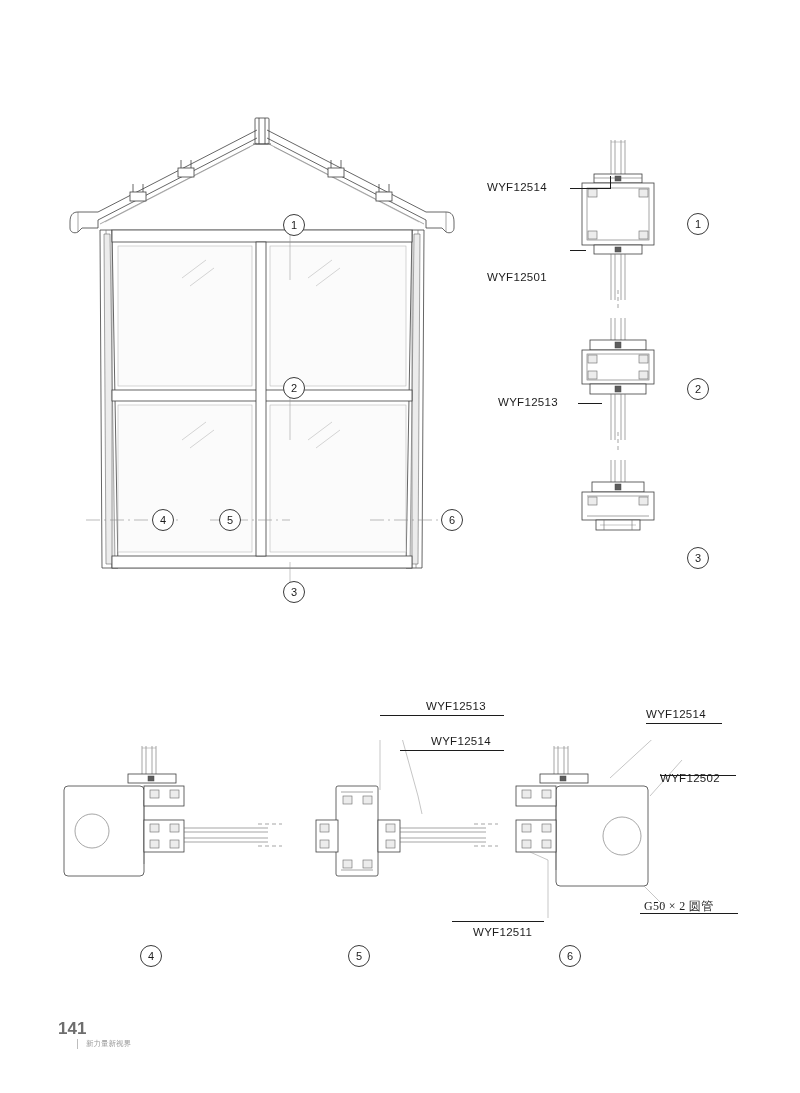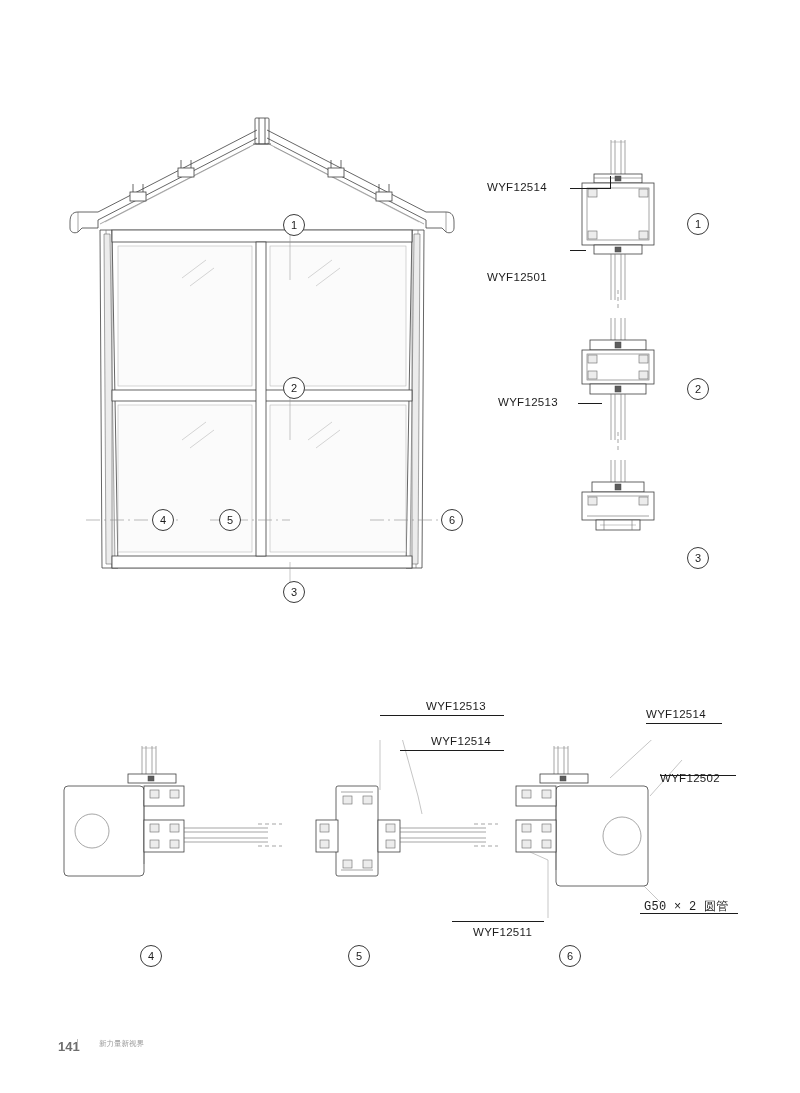--- a/index.html
+++ b/index.html
@@ -18,21 +18,21 @@
     overflow: hidden;
   }
   .abs { position: absolute; }
   .lbl {
     position: absolute;
     font-size: 11.5px;
     color: #1c1c1c;
     white-space: nowrap;
     letter-spacing: 0.3px;
   }
-  .lbl.cn { font-family: Liberation Mono, monospace; font-size: 12px; }
+  .lbl.cn { font-family: Liberation Serif, serif; font-size: 12px; }
   .leader {
     position: absolute;
     background: #1c1c1c;
     height: 1px;
   }
   .leader.v { width: 1px; height: auto; }
   .circle-num {
     position: absolute;
     width: 22px;
     height: 22px;
@@ -41,34 +41,34 @@
     box-sizing: border-box;
     color: #1c1c1c;
     font-size: 11px;
     line-height: 20px;
     text-align: center;
     background: #ffffff;
   }
   .footer-num {
     position: absolute;
     left: 58px;
-    bottom: 39px;
-    font-size: 13px;
+    bottom: 54px;
+    font-size: 17px;
     font-weight: bold;
     color: #6e6e6e;
   }
   .footer-txt {
     position: absolute;
     left: 77px;
     bottom: 44px;
     font-size: 7.5px;
     color: #9a9a9a;
     font-family: "DejaVu Sans", sans-serif;
     border-left: 1px solid #bdbdbd;
-    padding-left: 21px;
+    padding-left: 8px;
   }
   svg { display: block; }
   .s-line { stroke: #3f3f3f; fill: none; stroke-width: 0.8; }
   .s-thin { stroke: #6a6a6a; fill: none; stroke-width: 0.6; }
   .s-thin2 { stroke: #8d8d8d; fill: none; stroke-width: 0.5; }
   .s-fill { fill: #ffffff; stroke: #3f3f3f; stroke-width: 0.8; }
   .s-glass { fill: #fbfbfb; stroke: #b9b9b9; stroke-width: 0.6; }
   .s-hatch { stroke: #c9c9c9; stroke-width: 0.8; fill: none; }
   .s-center { stroke: #8d8d8d; stroke-width: 0.6; stroke-dasharray: 14 4 2 4; fill: none; }
   .s-dash { stroke: #6a6a6a; stroke-width: 0.6; stroke-dasharray: 4 3; fill: none; }

